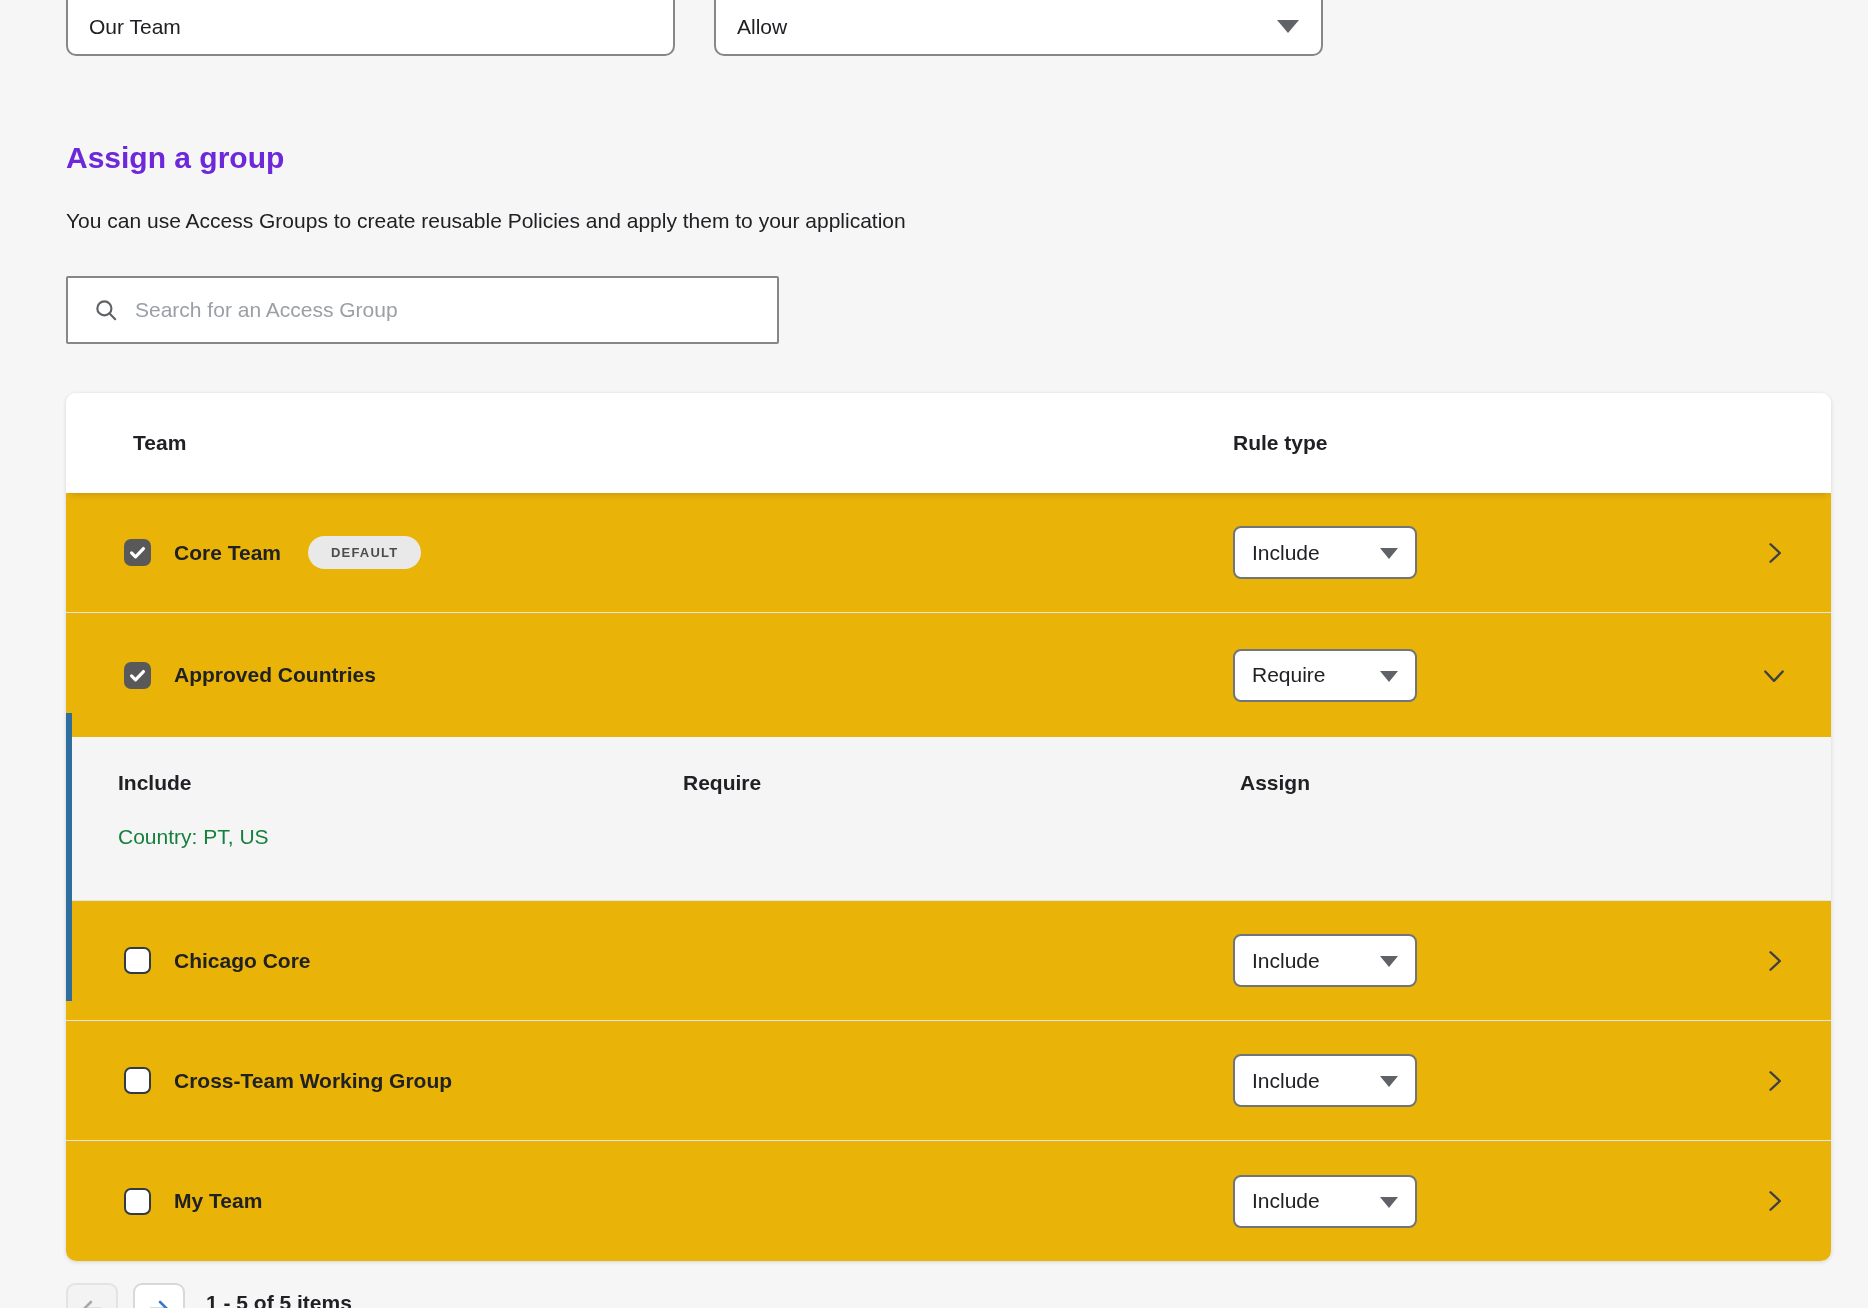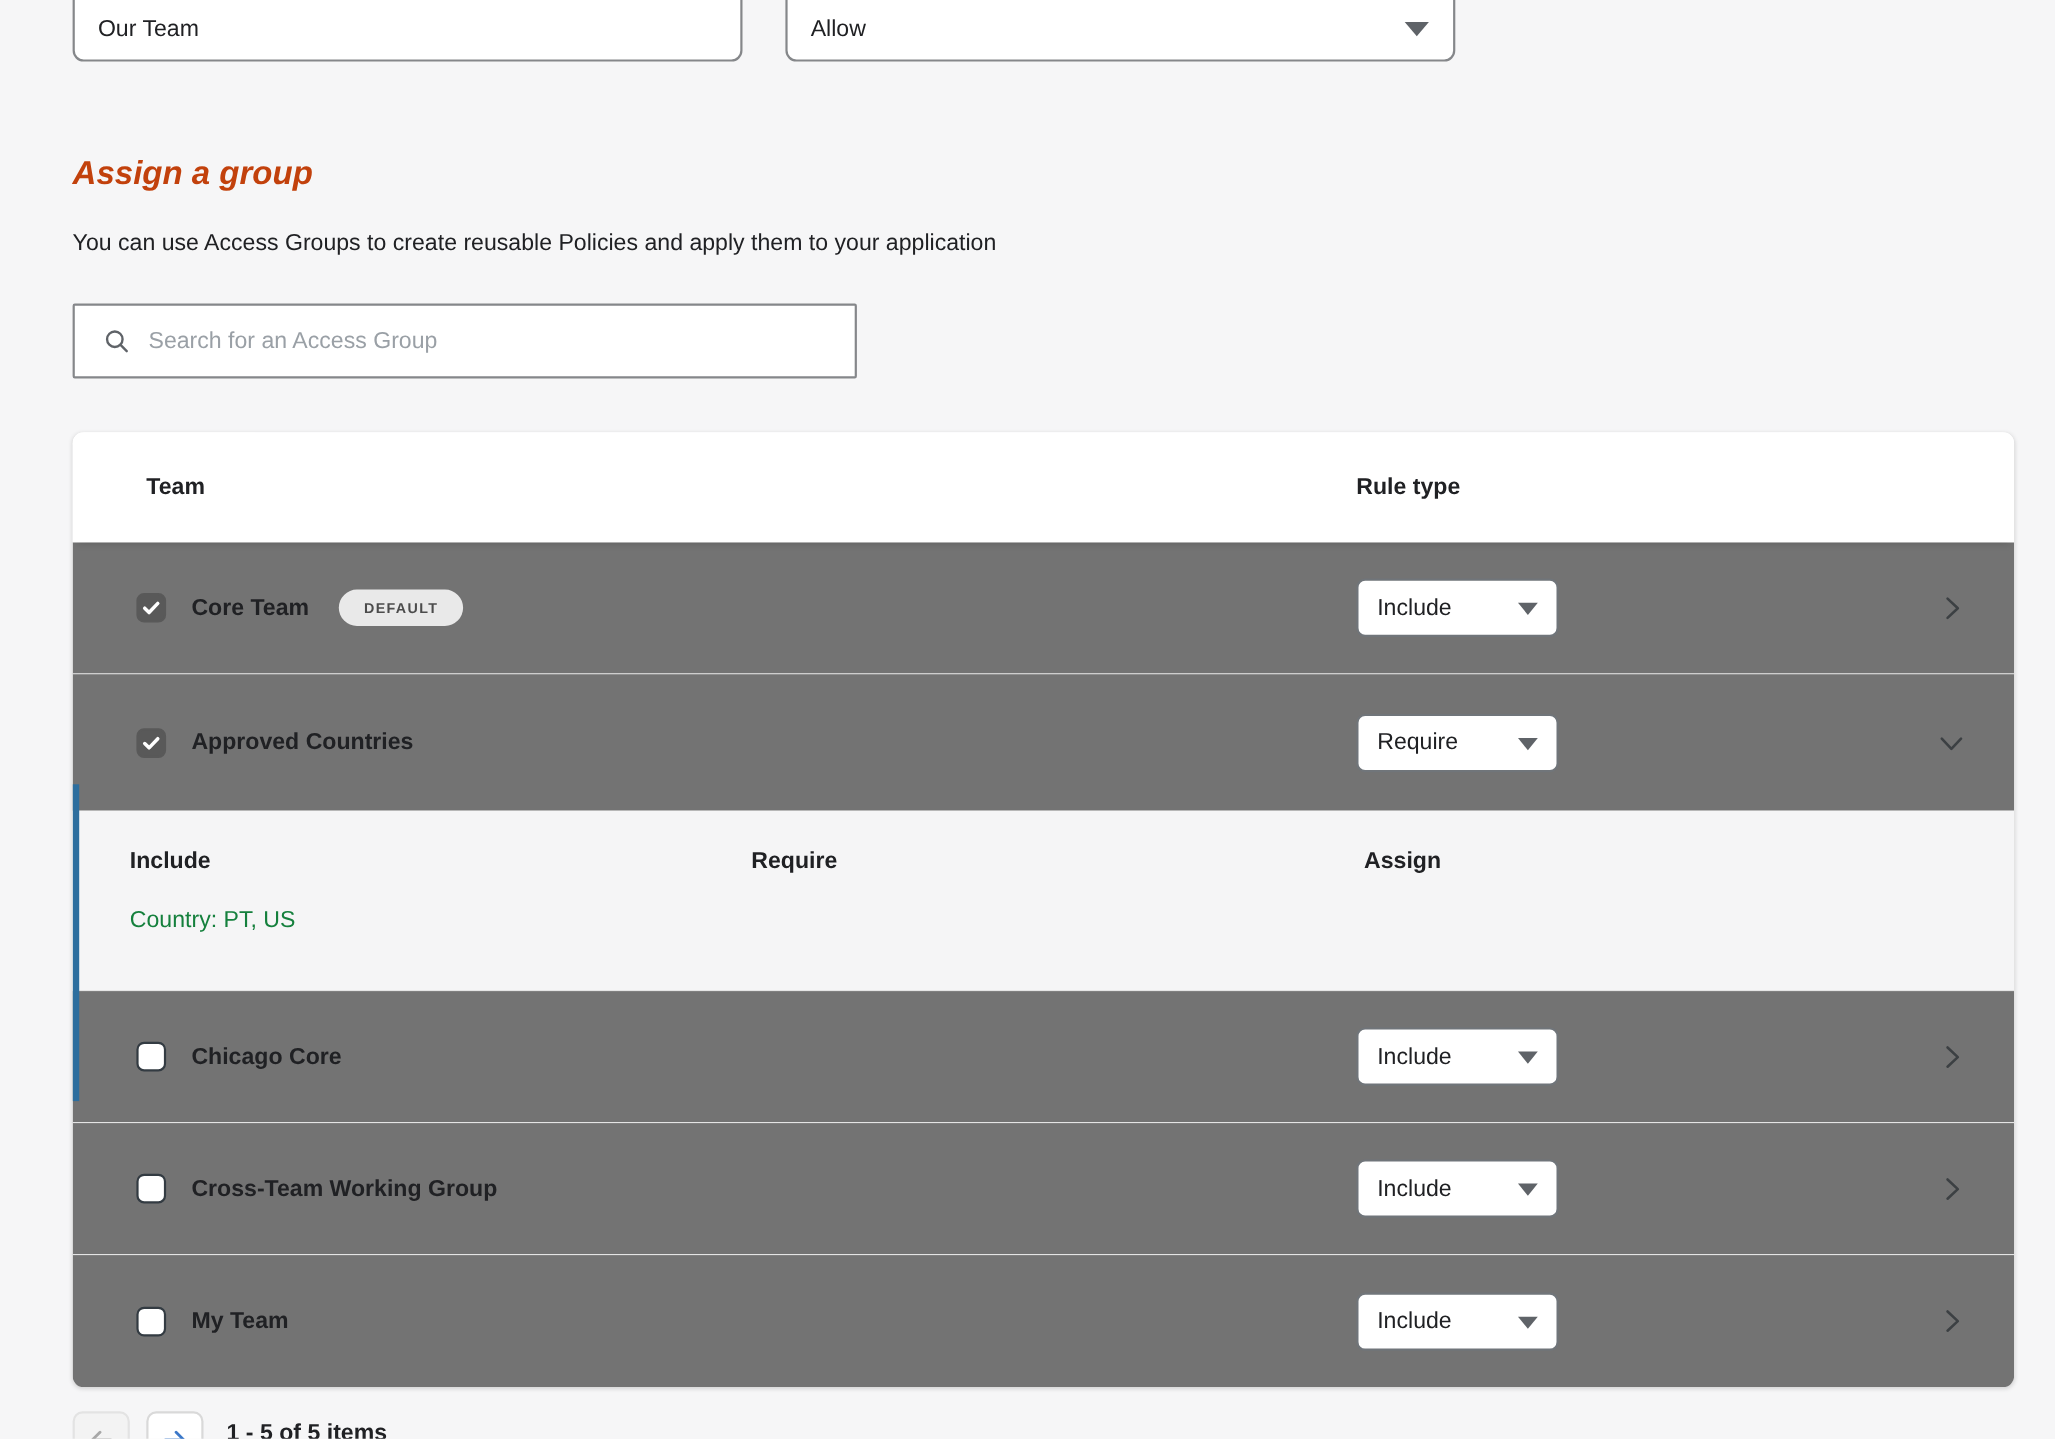--- a/index.html
+++ b/index.html
@@ -23,21 +23,21 @@
   }
   .field-action { left:714px; width:609px; padding:0 0 15px 21px; cursor:default; }
   .select-caret {
     position:absolute; right:22px; bottom:21px;
     width:0; height:0;
     border-left:11px solid transparent; border-right:11px solid transparent;
     border-top:13px solid #5f6368;
   }
 
   
-  .section-title { position:absolute; left:66px; top:141px; font-size:30px; font-weight:700; color:#c2410c;font-style:italic; }
+  .section-title { position:absolute; left:66px; top:141px; font-size:30px; font-weight:700; color:#6d28d9; }
   .section-desc  { position:absolute; left:66px; top:209px; font-size:21px; color:#202124; }
 
   
   .search-box {
     position:absolute; left:66px; top:276px; width:713px; height:68px;
     background:#fff; border:2px solid #85878a; border-radius:2px;
     display:flex; align-items:center; padding-left:25px;
   }
   .search-box .ph { margin-left:16px; font-size:21px; color:#9aa0a6; }
 
@@ -53,21 +53,21 @@
     font-size:21px; font-weight:700;
     box-shadow:0 5px 7px -4px rgba(0,0,0,.18);
     z-index:2; background:#fff;
   }
   .th-name { position:absolute; left:67px; }
   .th-rule { position:absolute; left:1167px; }
 
   .row {
     position:relative; display:flex; align-items:center;
     height:120px; padding-left:58px; border-bottom:1px solid #e4e4e4;
-    background:#737373;
+    background:#eab308;
   }
   .row.tall { height:124px; border-bottom:none; }
 
   .checkbox {
     width:27px; height:27px; border-radius:7px; flex:0 0 auto;
     border:2.5px solid #333b42; background:#fff; cursor:pointer;
     display:flex; align-items:center; justify-content:center;
   }
   .checkbox.checked { border-color:#595959; background:#595959; }
   .row-name { margin-left:23px; font-size:21px; font-weight:700; color:#202124; }

